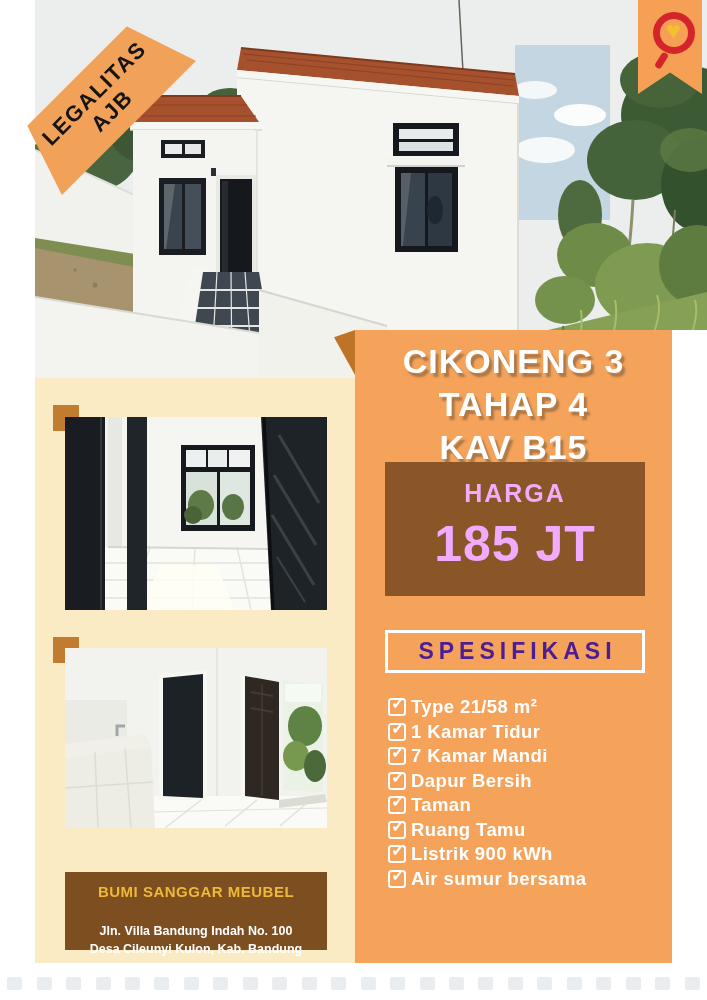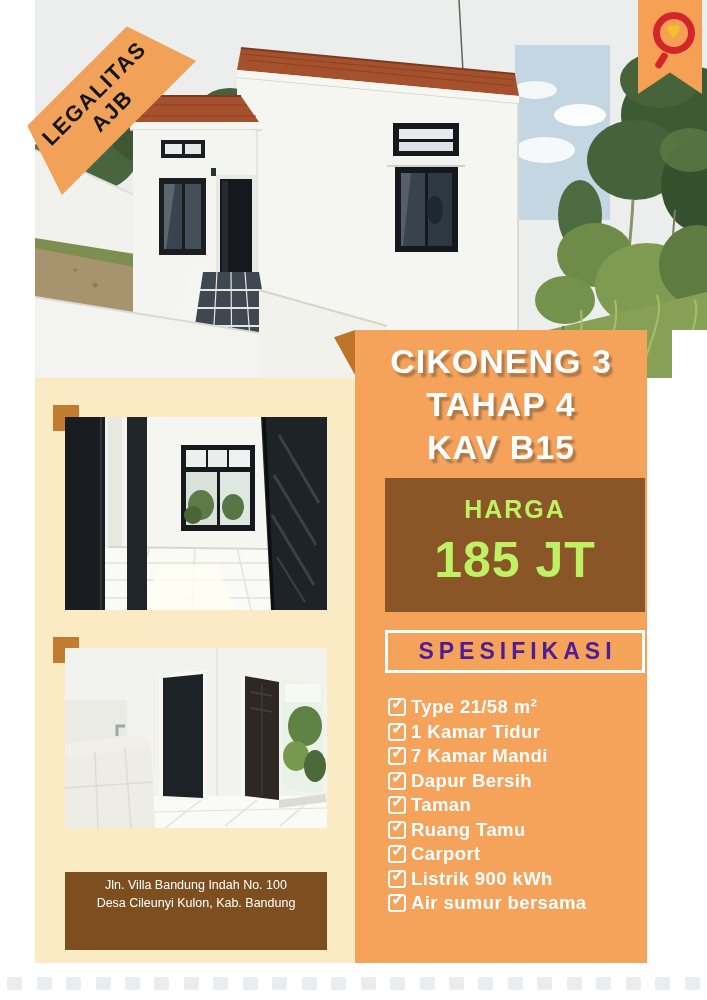--- a/index.html
+++ b/index.html
@@ -29,31 +29,31 @@
 
   
   .left-panel{left:35px;top:378px;width:320px;height:585px;background:#FAEBC5;z-index:2;}
   .accent-sq{width:26px;height:26px;background:#C17C2F;}
   .accent1{left:18px;top:27px;}
   .accent2{left:18px;top:259px;}
   .photo1{left:30px;top:39px;width:262px;height:193px;background:#fff;}
   .photo2{left:30px;top:270px;width:262px;height:180px;background:#fff;}
   .contact{left:30px;top:494px;width:262px;height:78px;background:#7C4E20;text-align:center;color:#fff;}
   .contact-name{margin-top:11px;color:#EFB838;font-size:15px;font-weight:700;letter-spacing:.5px;}
-  .contact-addr{margin-top:5px;font-size:12.5px;font-weight:400;line-height:17.5px;}
-
-  
-  .right-panel{left:355px;top:330px;width:292px;height:633px;background:#F5A25B;z-index:2;}
+  .contact-addr{margin-top:23px;font-size:12.5px;font-weight:700;line-height:17.5px;}
+
+  
+  .right-panel{left:355px;top:330px;width:317px;height:633px;background:#F5A25B;z-index:2;}
   .fold{left:334px;top:330px;width:21px;height:45px;background:#BE7427;z-index:2;
         clip-path:polygon(0 16%,100% 0,100% 100%);}
   .white-patch{left:672px;top:330px;width:35px;height:48px;background:#ffffff;z-index:2;}
   .title-block{padding-top:10px;text-align:center;color:#ffffff;font-weight:800;
                font-size:34px;line-height:43px;letter-spacing:1px;
                text-shadow:3px 4px 2px rgba(123,94,58,.6);}
-  .price-card{left:30px;top:148px;width:260px;height:134px;background:#8A5527;text-align:center;color:#bef264;}
+  .price-card{left:30px;top:132px;width:260px;height:134px;background:#8A5527;text-align:center;color:#f0abfc;}
   .price-label{margin-top:17px;font-size:25px;font-weight:800;letter-spacing:2px;}
   .price-value{margin-top:7px;font-size:50px;font-weight:800;letter-spacing:1px;}
   .spec-box{left:30px;top:300px;width:254px;height:37px;border:3px solid #fff;
             text-align:center;color:#4c1d95;font-size:23px;font-weight:800;letter-spacing:5px;line-height:37px;text-indent:5px;}
   .spec-list{left:33px;top:365px;width:270px;}
   .spec-row{display:flex;align-items:center;height:24.5px;gap:5px;color:#fff;}
   .chk{flex:0 0 auto;width:14px;height:14px;border:2.5px solid #fff;border-radius:3.5px;position:relative;}
   .chk::after{content:"✓";position:absolute;left:1px;top:-7px;font-size:17px;font-weight:800;color:#fff;}
   .spec-label{font-size:18.5px;font-weight:700;letter-spacing:.4px;white-space:nowrap;}
 
@@ -260,20 +260,21 @@
           <polygon points="218,32 258,38 258,144 218,142" fill="#EAF1E5"></polygon>
           <rect x="220" y="36" width="36" height="18" fill="#F5FAF2"></rect>
           <ellipse cx="240" cy="78" rx="17" ry="20" fill="#5F8245"></ellipse>
           <ellipse cx="231" cy="108" rx="13" ry="15" fill="#77984F"></ellipse>
           <ellipse cx="250" cy="118" rx="11" ry="16" fill="#4C6939"></ellipse>
           <polygon points="214,152 260,146 262,154 214,160" fill="#DCDCD4"></polygon>
         </g>
       </svg>
     </div>
     <div class="abs contact">
+      <div class="contact-name">BUMI SANGGAR MEUBEL</div>
       <div class="contact-addr">
         <div>Jln. Villa Bandung Indah No. 100</div>
         <div>Desa Cileunyi Kulon, Kab. Bandung</div>
       </div>
     </div>
   </div>
 
   <div class="abs fold"></div>
   <div class="abs white-patch"></div>
   <div class="abs right-panel">
@@ -309,24 +310,20 @@
         <div class="spec-row">
           <span class="chk"></span>
           <span class="spec-label">Taman</span>
         </div>
         <div class="spec-row">
           <span class="chk"></span>
           <span class="spec-label">Ruang Tamu</span>
         </div>
         <div class="spec-row">
           <span class="chk"></span>
-          <span class="spec-label">Carport</span>
-        </div>
-        <div class="spec-row">
-          <span class="chk"></span>
           <span class="spec-label">Listrik 900 kWh</span>
         </div>
         <div class="spec-row">
           <span class="chk"></span>
           <span class="spec-label">Air sumur bersama</span>
         </div>
       </div>
   </div>
 
   <div class="abs watermark">

